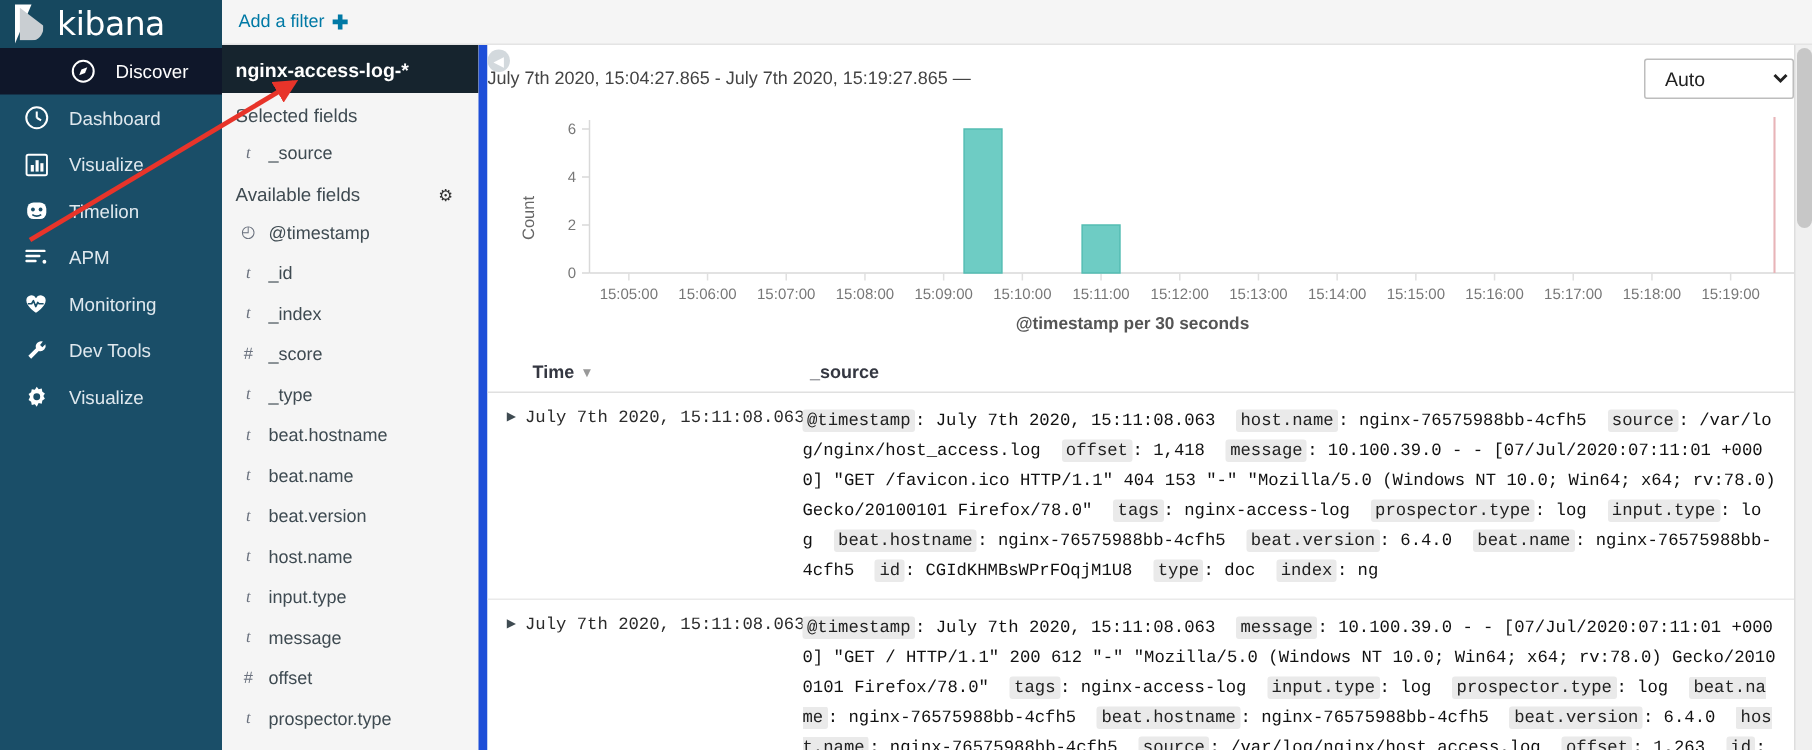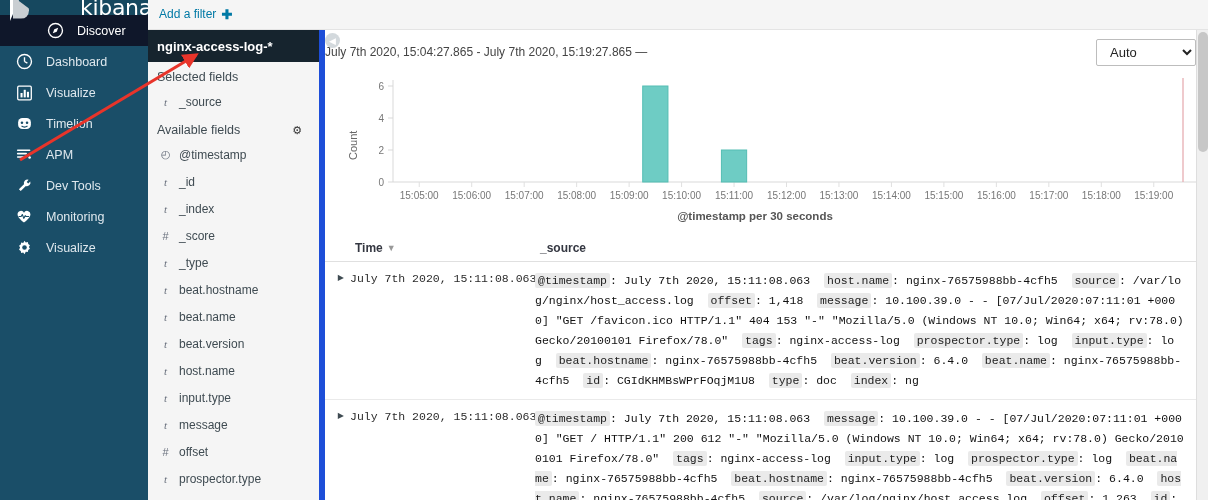--- a/index.html
+++ b/index.html
@@ -11,23 +11,22 @@
     background: #ffffff;
   }
   #app { position: relative; width: 1208px; height: 500px; overflow: hidden; }
 
   
   #sidebar {
     position: absolute; left: 0; top: 0; width: 148px; height: 500px;
     background: #1a4e68;
   }
   #logo-row {
-    height: 15px; display: flex; align-items: center; padding-left: 8px;
+    height: 32px; display: flex; align-items: center; padding-left: 8px;
     background: #16485f;
-    gap: 42px;
   }
   #logo-mark {
     width: 26px; height: 26px; position: relative; flex: 0 0 auto; margin-right: 4px;
   }
   #logo-mark .k-white {
     position: absolute; left: 2px; top: 0px; width: 0; height: 0;
     border-left: 11px solid #ffffff;
     border-bottom: 26px solid transparent;
   }
   #logo-mark .k-grey {
@@ -237,34 +236,34 @@
           <span class="nav-icon">
             <svg width="17" height="17" viewBox="0 0 20 20">
               <path d="M2 5h14 M2 9h10 M2 13h7" stroke="#fff" stroke-width="1.9" fill="none" stroke-linecap="round"></path>
               <circle cx="16" cy="13.5" r="1.5" fill="#fff"></circle>
             </svg>
           </span>
           <span>APM</span>
         </div>
         <div class="nav-item">
           <span class="nav-icon">
-            <svg width="17" height="17" viewBox="0 0 20 20">
-              <path d="M14.8 3.2a4.2 4.2 0 0 0-5.4 5.2l-6 6 2.2 2.2 6-6a4.2 4.2 0 0 0 5.2-5.4l-2.4 2.4-1.8-1.8z" fill="#ffffff"></path>
-            </svg>
-          </span>
-          <span>Dev Tools</span>
-        </div>
-        <div class="nav-item">
-          <span class="nav-icon">
             <svg width="18" height="17" viewBox="0 0 20 20">
               <path d="M10 17S2.4 12.2 2.4 7.4a4 4 0 0 1 7.6-1.8 4 4 0 0 1 7.6 1.8C17.6 12.2 10 17 10 17z" fill="#ffffff"></path>
               <path d="M3.6 10h3l1.4-2.4 1.8 4.6 1.6-3.2 1 1h3.6" stroke="#1a4e68" stroke-width="1.3" fill="none" stroke-linejoin="round"></path>
             </svg>
           </span>
           <span>Monitoring</span>
+        </div>
+        <div class="nav-item">
+          <span class="nav-icon">
+            <svg width="17" height="17" viewBox="0 0 20 20">
+              <path d="M14.8 3.2a4.2 4.2 0 0 0-5.4 5.2l-6 6 2.2 2.2 6-6a4.2 4.2 0 0 0 5.2-5.4l-2.4 2.4-1.8-1.8z" fill="#ffffff"></path>
+            </svg>
+          </span>
+          <span>Dev Tools</span>
         </div>
         <div class="nav-item">
           <span class="nav-icon">
             <svg width="17" height="17" viewBox="0 0 20 20">
               <path d="M10 2.2l1.5 1.9 2.4-.5.5 2.4 2 1.4-1.2 2.1 1.2 2.1-2 1.4-.5 2.4-2.4-.5L10 17.8l-1.5-1.9-2.4.5-.5-2.4-2-1.4L4.8 10 3.6 7.9l2-1.4.5-2.4 2.4.5z" fill="#ffffff"></path>
               <circle cx="10" cy="10" r="2.7" fill="#1a4e68"></circle>
             </svg>
           </span>
           <span>Visualize</span>
         </div>

